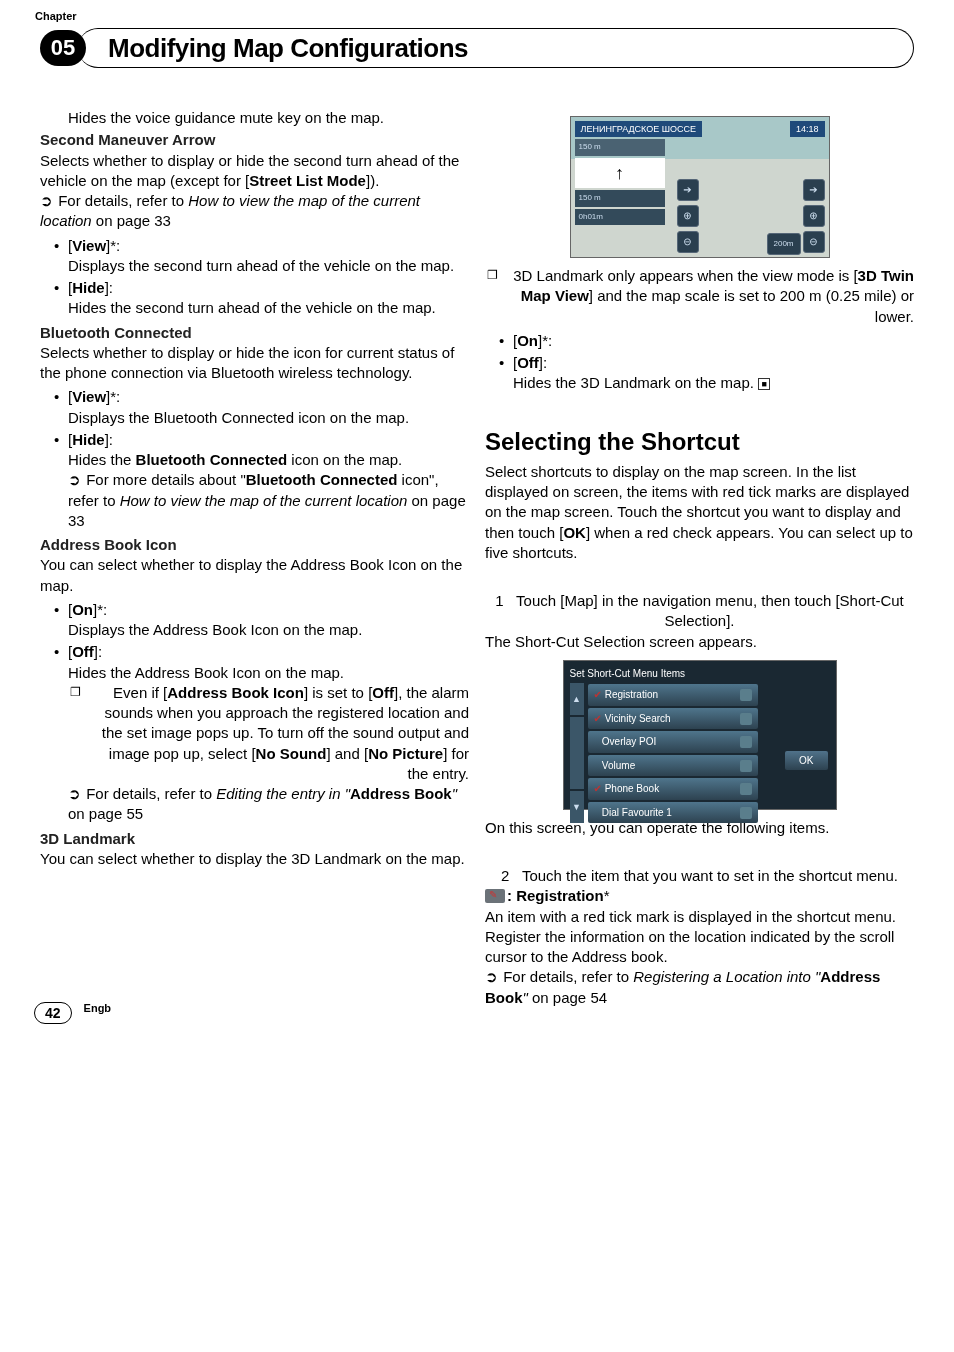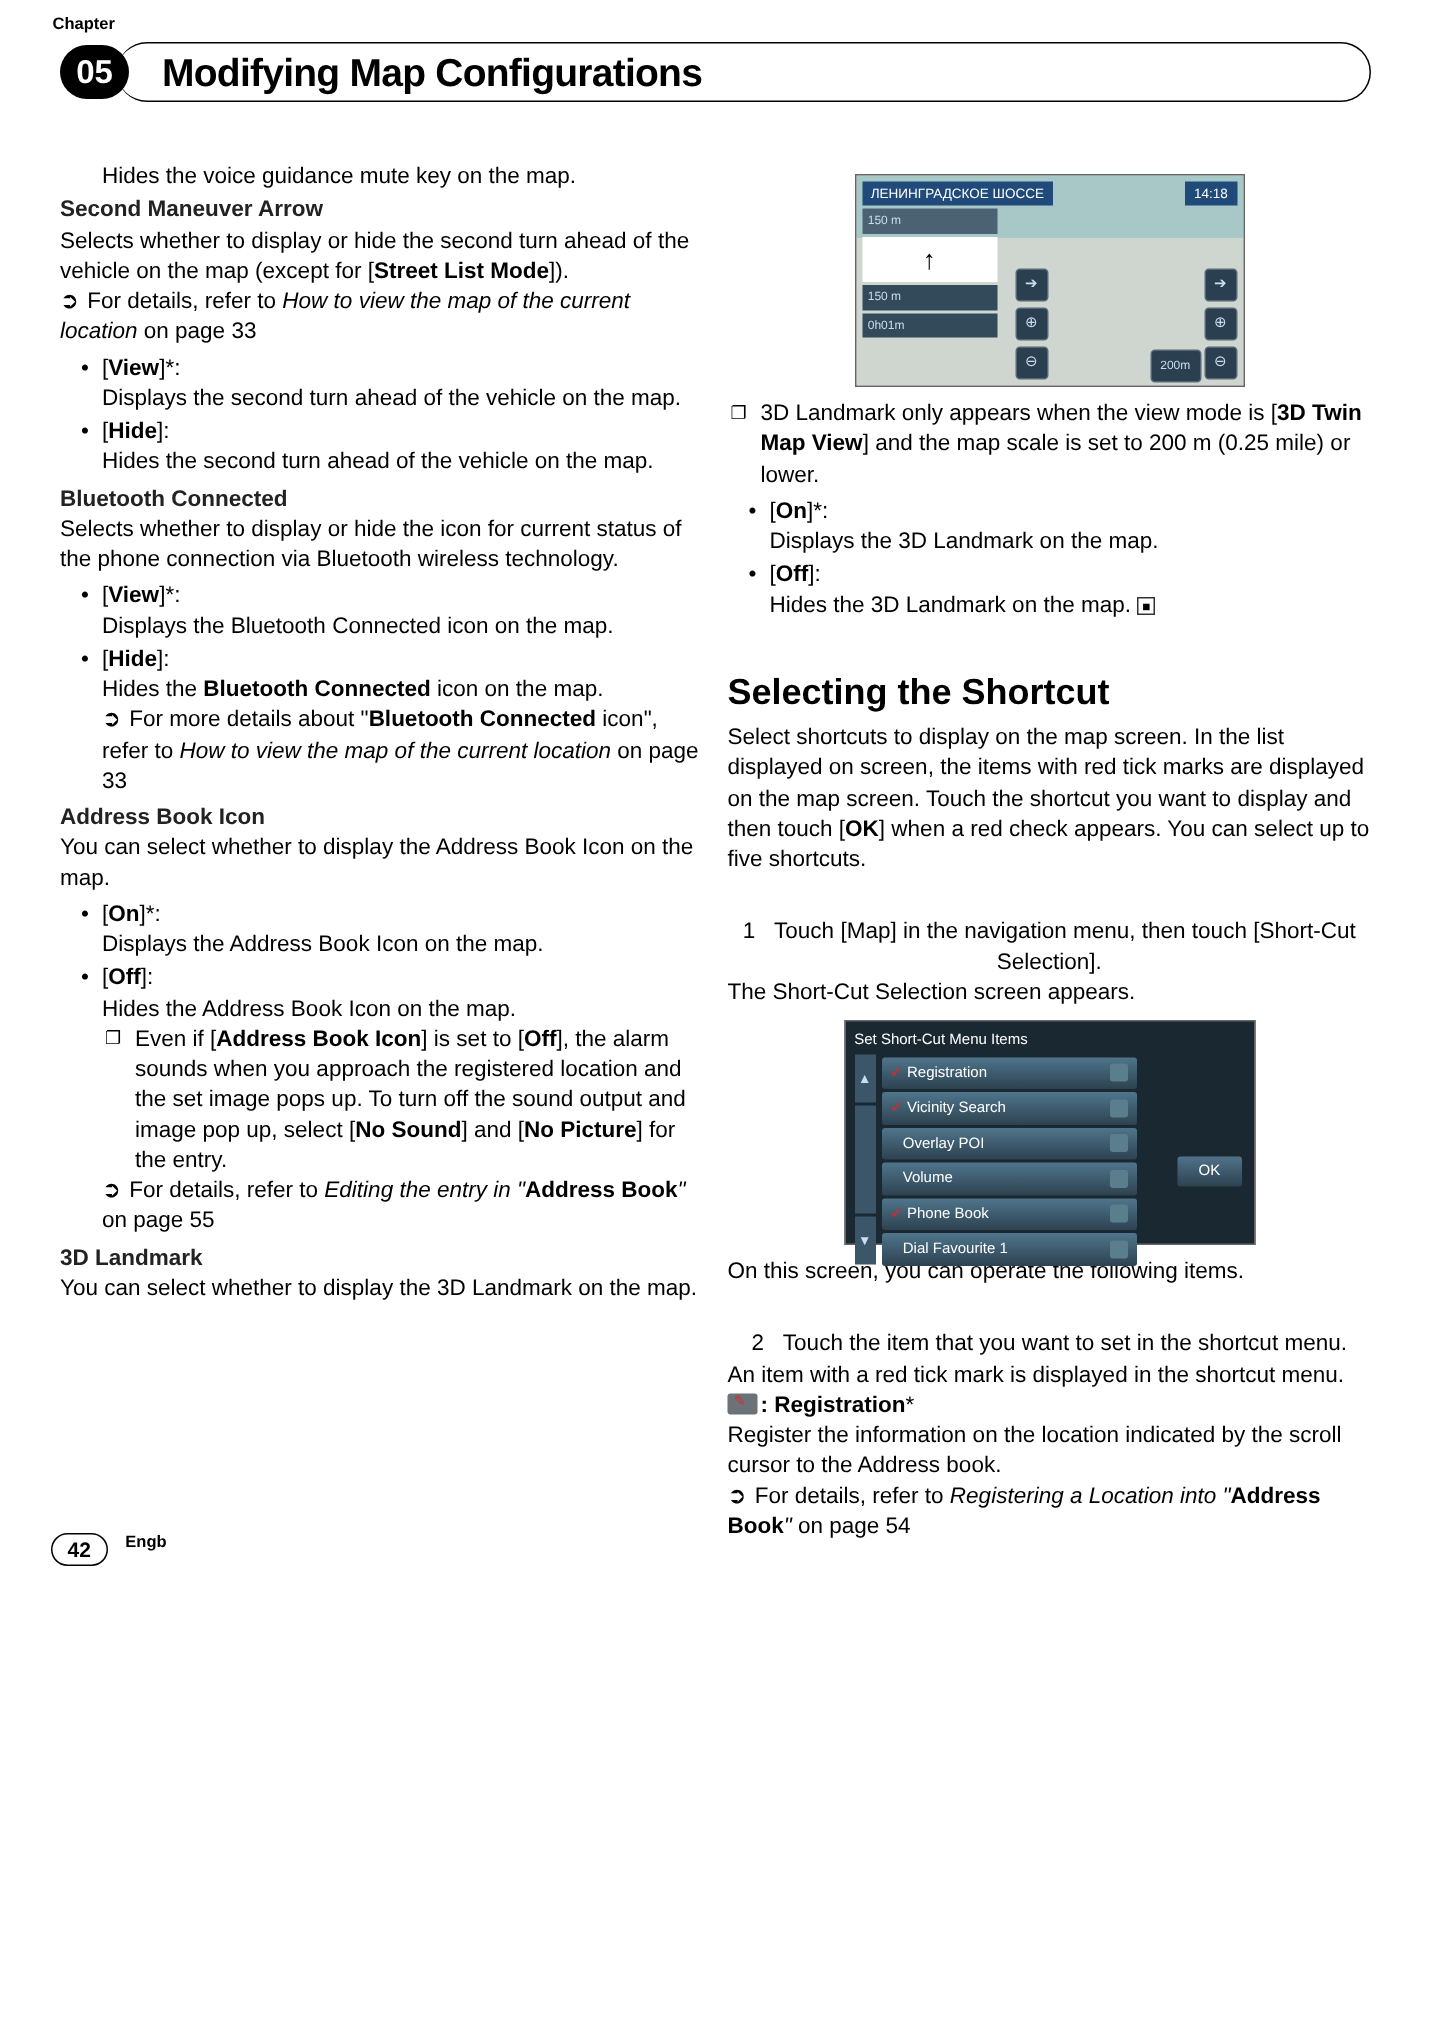--- a/index.html
+++ b/index.html
@@ -99,20 +99,21 @@
     width: 12px;
     height: 12px;
     font-size: 9px;
     text-align: center;
     line-height: 11px;
     vertical-align: 1px;
   }
   .sub-indent {
     padding-left: 22px;
     position: relative;
+    text-align: right;
   }
   .sub-indent::before {
     content: "❐";
     position: absolute;
     left: 2px;
     top: 1px;
     font-size: 12px;
   }
   .h2 {
     font-size: 24px;
@@ -378,21 +379,20 @@
         <div class="shot-btn" style="top:114px;right:4px;">⊖</div>
         <div class="shot-btn" style="bottom:2px;right:28px;width:34px;font-size:8px;">200m</div>
       </div>
 
       <div class="sub-indent" style="margin-top:6px;">
         <span>3D Landmark only appears when the view mode is [</span><span class="bold">3D Twin Map View</span><span>] and the map scale is set to 200 m (0.25 mile) or lower.</span>
       </div>
       <ul class="bullets">
         <li>
           [<span class="bold">On</span>]*:
-          <div>Displays the 3D Landmark on the map.</div>
         </li>
         <li>
           [<span class="bold">Off</span>]:
           <div><span>Hides the 3D Landmark on the map.</span> <span class="note-box">■</span></div>
         </li>
       </ul>
 
       <div class="h2">Selecting the Shortcut</div>
       <div>
         <span>Select shortcuts to display on the map screen. In the list displayed on screen, the items with red tick marks are displayed on the map screen. Touch the shortcut you want to display and then touch [</span><span class="bold">OK</span><span>] when a red check appears. You can select up to five shortcuts.</span>
@@ -435,25 +435,25 @@
             <span class="menu-icon-sq"></span>
           </div>
         <div class="menu-ok">OK</div>
       </div>
 
       <div>On this screen, you can operate the following items.</div>
 
       <div class="step-label">
         <span>2</span>&nbsp;&nbsp;&nbsp;<span>Touch the item that you want to set in the shortcut menu.</span>
       </div>
-      <div>An item with a red tick mark is displayed in the shortcut menu.</div>
-
       <div>
         <span class="reg-icon"></span><span class="bold">: Registration</span><span>*</span>
       </div>
+
+      <div>An item with a red tick mark is displayed in the shortcut menu.</div>
       <div>Register the information on the location indicated by the scroll cursor to the Address book.</div>
       <div>
         <span class="hand">➲</span>
         <span>For details, refer to </span><span class="italic">Registering a Location into "</span><span class="bold">Address Book</span><span class="italic">"</span><span> on page 54</span>
       </div>
     </div>
   </div>
 
   <div class="footer">
     <span class="page-num">42</span>

